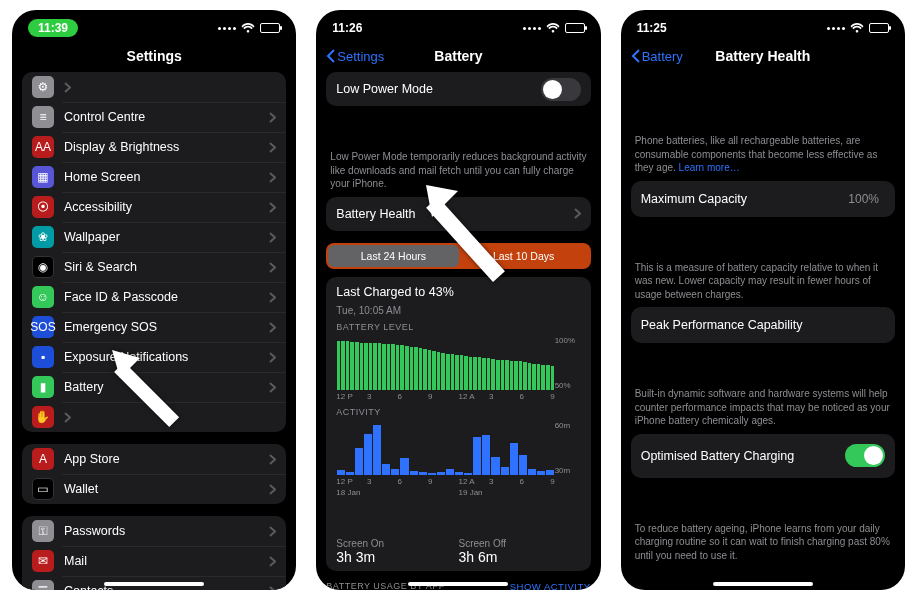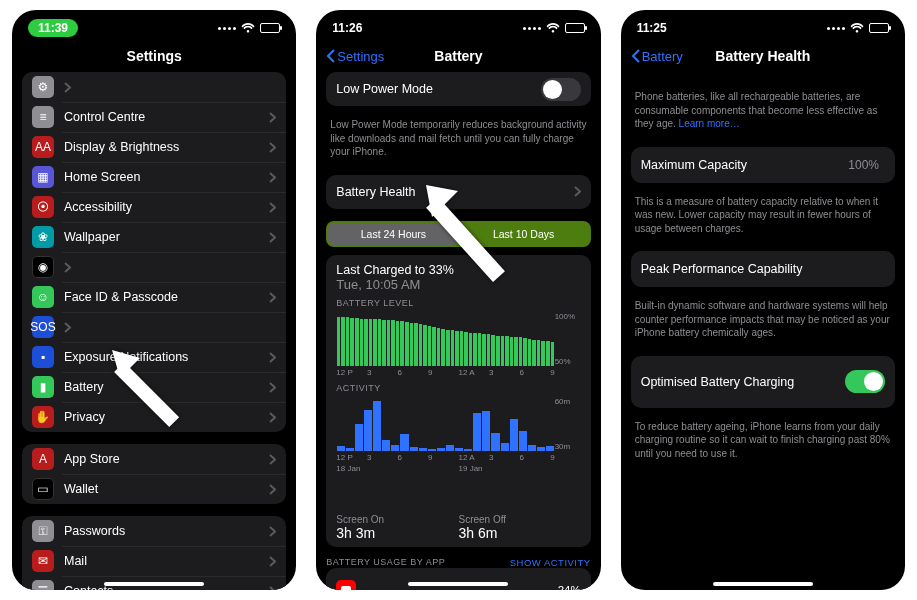--- a/index.html
+++ b/index.html
@@ -22,42 +22,42 @@
   .scroll { flex:1; overflow:hidden; padding: 0 10px; }
   
   .group { background:#1c1c1e; border-radius:10px; margin-bottom:12px; overflow:hidden;}
   .row { display:flex; align-items:center; height:30px; padding:0 10px; position:relative; font-size:12.5px;}
   .row + .row:before { content:""; position:absolute; left:40px; right:0; top:0; height:1px; background:#2a2a2c;}
   .row .icon { width:22px; height:22px; border-radius:5px; margin-right:10px; display:flex; align-items:center; justify-content:center; font-size:12px; color:#fff; flex-shrink:0;}
   .row .lbl { flex:1; white-space:nowrap; overflow:hidden; text-overflow:ellipsis;}
   .row .val { color:#8e8e93; font-size:12px; margin-right:6px;}
   .chev-r { width:7px; height:11px; flex-shrink:0; }
   .chev-r polyline { stroke:#5a5a5e; stroke-width:2; fill:none;}
-  .caption { color:#8e8e93; font-size:10px; line-height:1.35; padding: 0 4px 16px 4px;}
+  .caption { color:#8e8e93; font-size:10px; line-height:1.35; padding: 0 4px 6px 4px; margin-top: 44px;}
   .caption .lnk { color:#2e72ff;}
   .toggle { width:40px; height:23px; border-radius:12px; background:#39393d; position:relative;}
   .toggle .knob { width:19px; height:19px; background:#fff; border-radius:50%; position:absolute; top:2px; left:2px;}
   .toggle.on { background:#34c759;}
   .toggle.on .knob { left:auto; right:2px;}
   
-  .seg { background:#4d7c0f; border-radius:8px; display:flex; padding:2px; margin-bottom:8px;}
+  .seg { background:#c2410c; border-radius:8px; display:flex; padding:2px; margin-bottom:8px;}
   .seg div { flex:1; text-align:center; font-size:10.5px; padding:5px 0; border-radius:6px; color:#fff;}
   .seg .sel { background:#636366;}
   
   .card { background:#1c1c1e; border-radius:10px; padding:8px 10px 6px 10px; margin-bottom:10px;}
   .chartwrap { position:relative; height:54px; margin:4px 0 2px 0; display:flex;}
   .chartarea { flex:1; position:relative; display:flex; align-items:flex-end; gap:0;}
   .bar { flex:1; margin:0 .5px;}
   .bar.level { background:#34c759;}
   .bar.act { background:#2e72ff;}
   .ylabels { width:26px; font-size:8px; color:#8e8e93; display:flex; flex-direction:column; justify-content:space-between;}
   .xlabels { display:flex; font-size:8px; color:#8e8e93; margin-top:2px;}
   .xlabels span{flex:1; text-align:left;}
   .sectlbl { font-size:9px; color:#8e8e93; letter-spacing:.5px; margin-top:6px;}
-  .tiny { font-size:13px; color:#8e8e93;}
+  .tiny { font-size:10px; color:#8e8e93;margin-top:6px;}
   .pair { display:flex; margin-top:6px;}
   .pair > div { flex:1;}
   .pair .k { color:#8e8e93; font-size:10px;margin-top:35px;}
   .pair .v { color:#fff; font-size:14px; font-weight:500;}
   .approw { display:flex; align-items:center; justify-content:space-between; font-size:11.5px; padding-top:6px;}
   .approw .ai { width:20px;height:20px;border-radius:5px;background:#ff0000;display:flex;align-items:center;justify-content:center;margin-right:8px;}
   .approw .ai span{background:#fff;width:10px;height:8px;border-radius:2px;}
   .approw .meta{flex:1;}
   .approw .meta .sub{color:#8e8e93;font-size:9px;}
   .hdrlink { font-size:9.5px; color:#2e72ff; letter-spacing:.5px;}
@@ -131,54 +131,55 @@
         </div>
         <div class="row">
           <span class="icon c-teal">❀</span>
           <span class="lbl">Wallpaper</span>
           <svg class="chev-r" viewBox="0 0 7 11">
             <polyline points="1,1 6,5.5 1,10"></polyline>
           </svg>
         </div>
         <div class="row">
           <span class="icon c-black">◉</span>
+          <span class="lbl">Siri &amp; Search</span>
           <svg class="chev-r" viewBox="0 0 7 11">
             <polyline points="1,1 6,5.5 1,10"></polyline>
           </svg>
         </div>
         <div class="row">
           <span class="icon c-green">☺</span>
           <span class="lbl">Face ID &amp; Passcode</span>
           <svg class="chev-r" viewBox="0 0 7 11">
             <polyline points="1,1 6,5.5 1,10"></polyline>
           </svg>
         </div>
         <div class="row">
           <span class="icon c-red">SOS</span>
+          <span class="lbl">Emergency SOS</span>
           <svg class="chev-r" viewBox="0 0 7 11">
             <polyline points="1,1 6,5.5 1,10"></polyline>
           </svg>
         </div>
         <div class="row">
           <span class="icon c-red">▪</span>
           <span class="lbl">Exposure Notifications</span>
           <svg class="chev-r" viewBox="0 0 7 11">
             <polyline points="1,1 6,5.5 1,10"></polyline>
           </svg>
         </div>
         <div class="row">
           <span class="icon c-green">▮</span>
           <span class="lbl">Battery</span>
           <svg class="chev-r" viewBox="0 0 7 11">
             <polyline points="1,1 6,5.5 1,10"></polyline>
           </svg>
         </div>
         <div class="row">
           <span class="icon c-blue">✋</span>
-          <span class="lbl">Privacy</span>
           <svg class="chev-r" viewBox="0 0 7 11">
             <polyline points="1,1 6,5.5 1,10"></polyline>
           </svg>
         </div>
       </div>
     <div class="group" id="s-g2">
         <div class="row">
           <span class="icon c-blue">A</span>
           <span class="lbl">App Store</span>
           <svg class="chev-r" viewBox="0 0 7 11">
@@ -272,21 +273,21 @@
           </svg>
       </div>
     </div>
 
     <div class="seg">
       <div class="sel">Last 24 Hours</div>
       <div>Last 10 Days</div>
     </div>
 
     <div class="card">
-      <div style="font-size:12.5px">Last Charged to 33%</div>
+      <div style="font-size:12.5px">Last Charged to 43%</div>
       <div class="tiny">Tue, 10:05 AM</div>
 
       <div class="sectlbl">BATTERY LEVEL</div>
       <div class="chartwrap">
         <div class="chartarea" id="chart-level">
             <div class="bar level" style="height: 90%;"></div>
             <div class="bar level" style="height: 89%;"></div>
             <div class="bar level" style="height: 89%;"></div>
             <div class="bar level" style="height: 88%;"></div>
             <div class="bar level" style="height: 88%;"></div>
@@ -477,21 +478,21 @@
     <div class="caption">This is a measure of battery capacity relative to when it was new. Lower capacity may result in fewer hours of usage between charges.</div>
 
     <div class="group noicon">
       <div class="row" style="height:36px">
         <span class="lbl">Peak Performance Capability</span>
       </div>
     </div>
     <div class="caption">Built-in dynamic software and hardware systems will help counter performance impacts that may be noticed as your iPhone battery chemically ages.</div>
 
     <div class="group noicon">
-      <div class="row" style="height:52px">
+      <div class="row" style="height:44px">
         <span class="lbl">Optimised Battery Charging</span>
         <div class="toggle on">
             <div class="knob"></div>
           </div>
       </div>
     </div>
     <div class="caption">To reduce battery ageing, iPhone learns from your daily charging routine so it can wait to finish charging past 80% until you need to use it.</div>
   </div>
   <div class="homebar"></div>
 </div>

